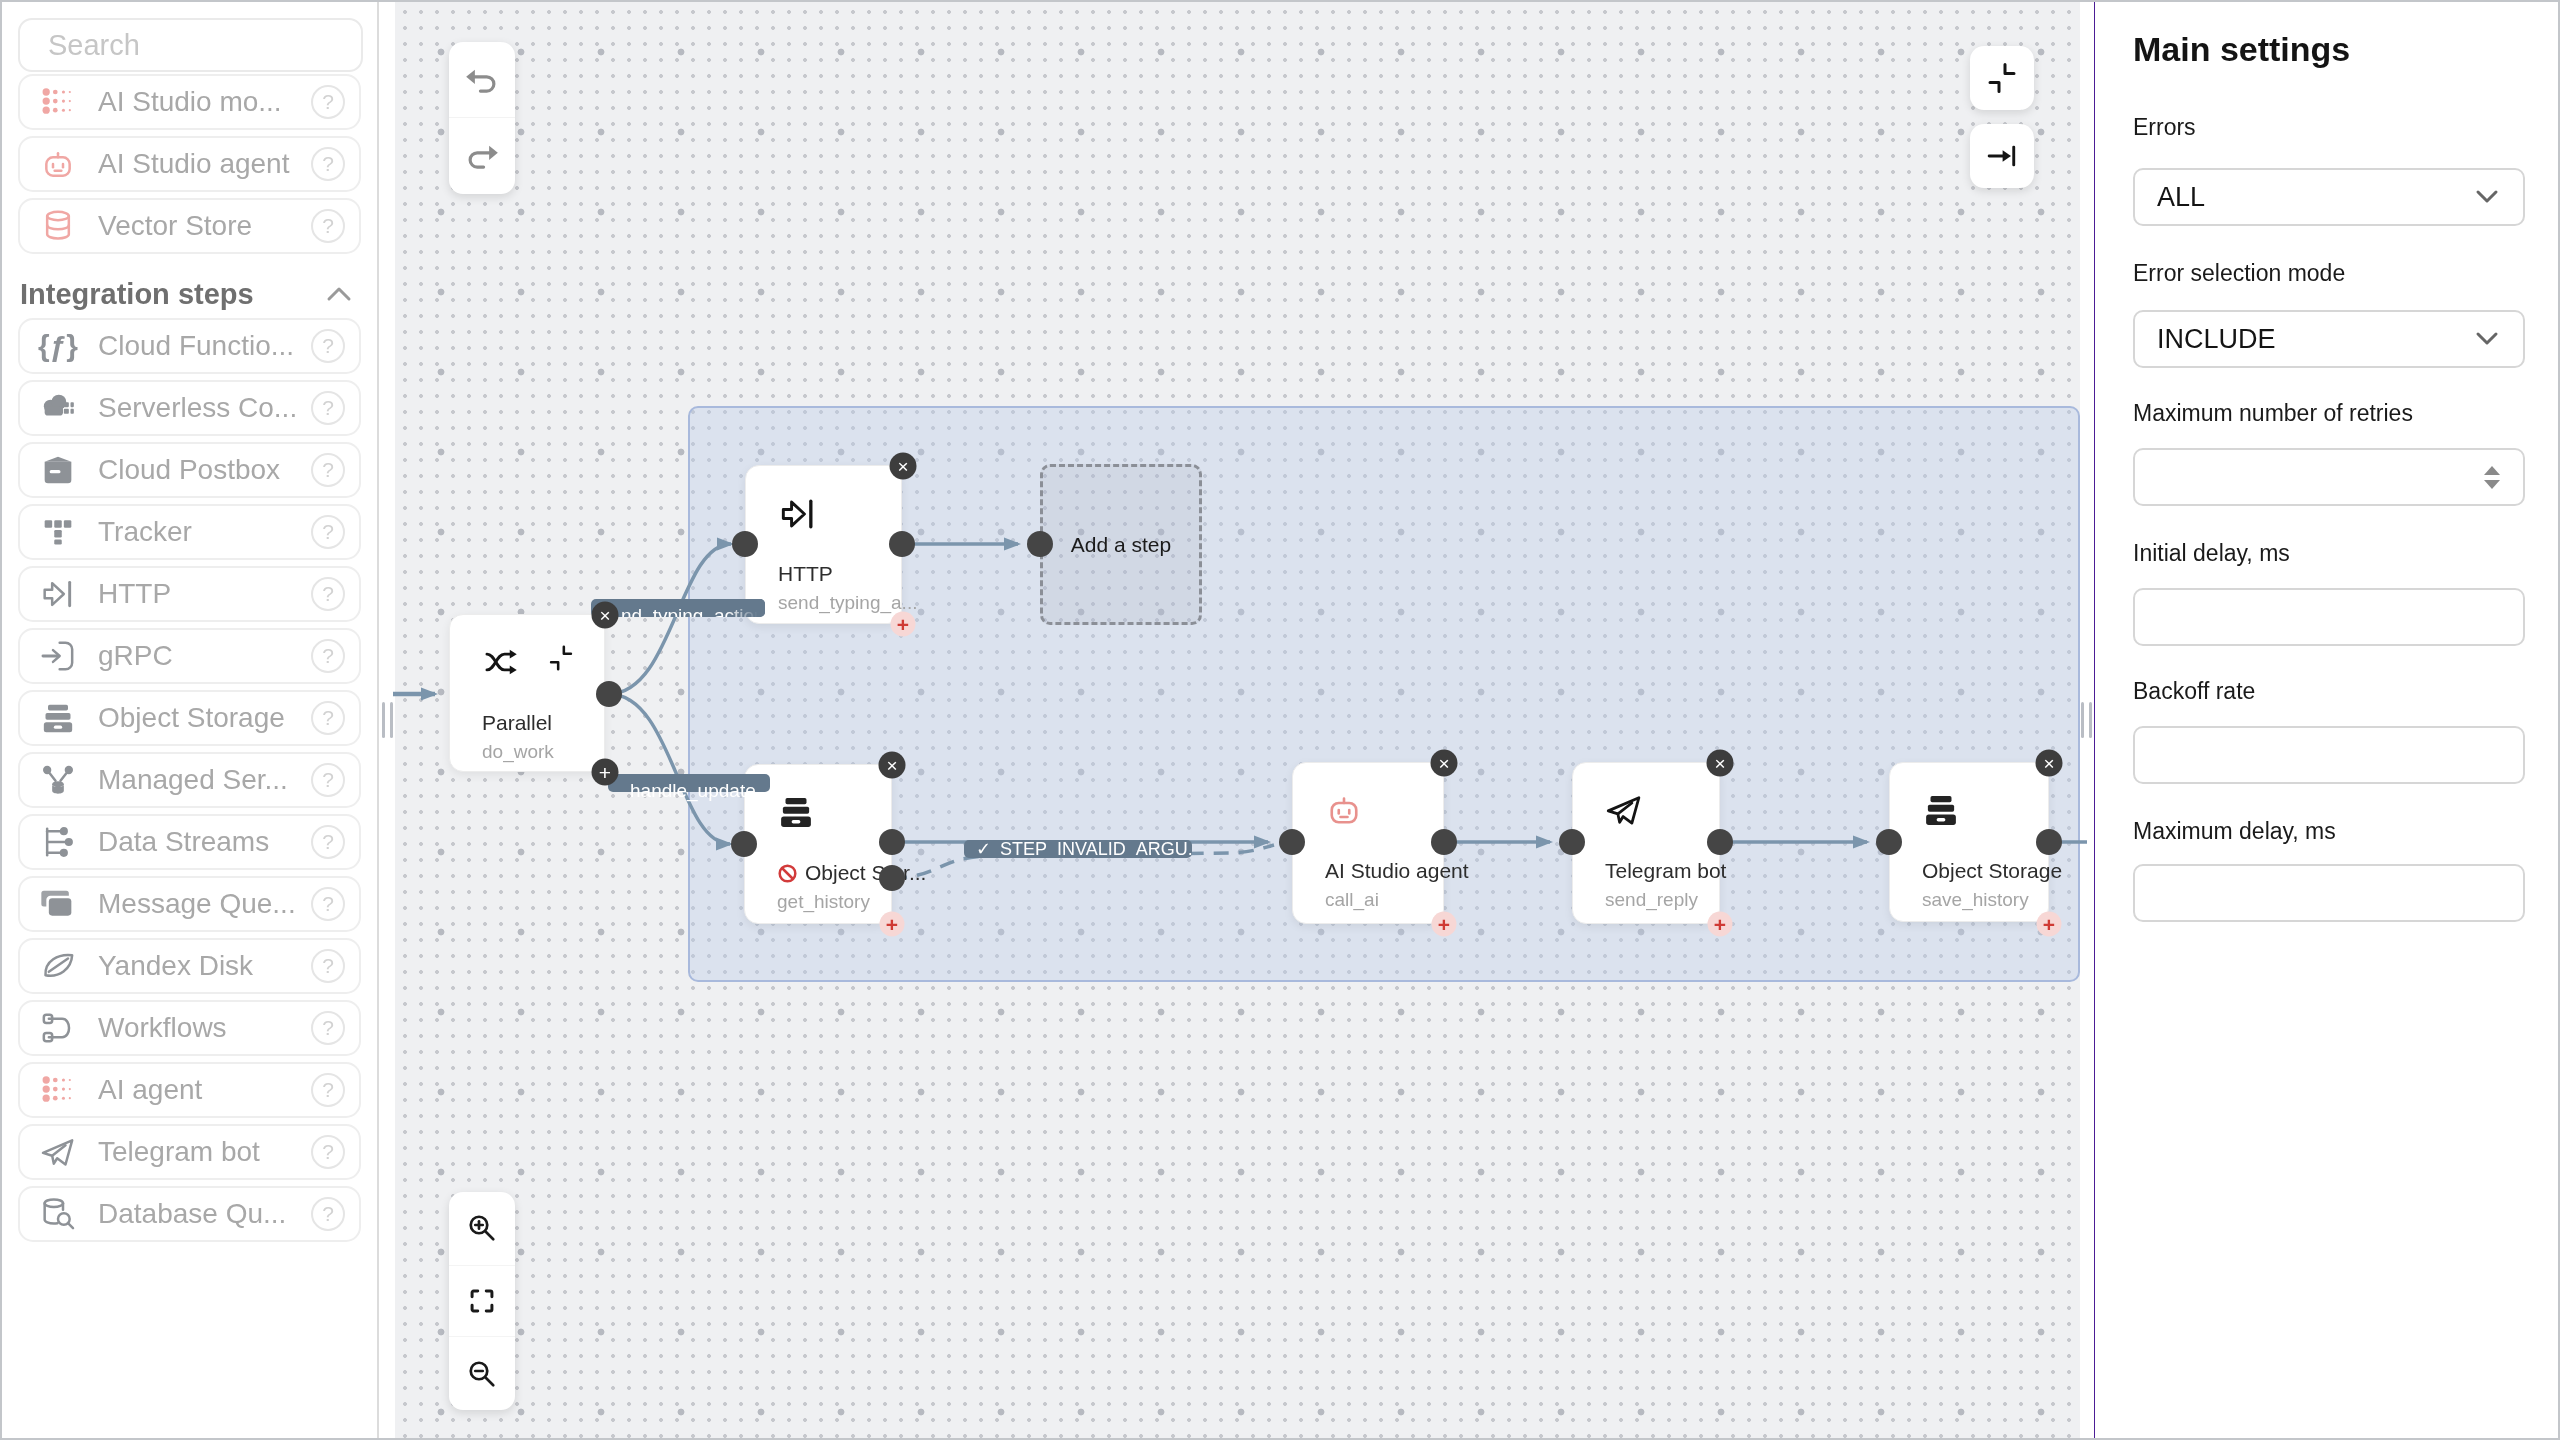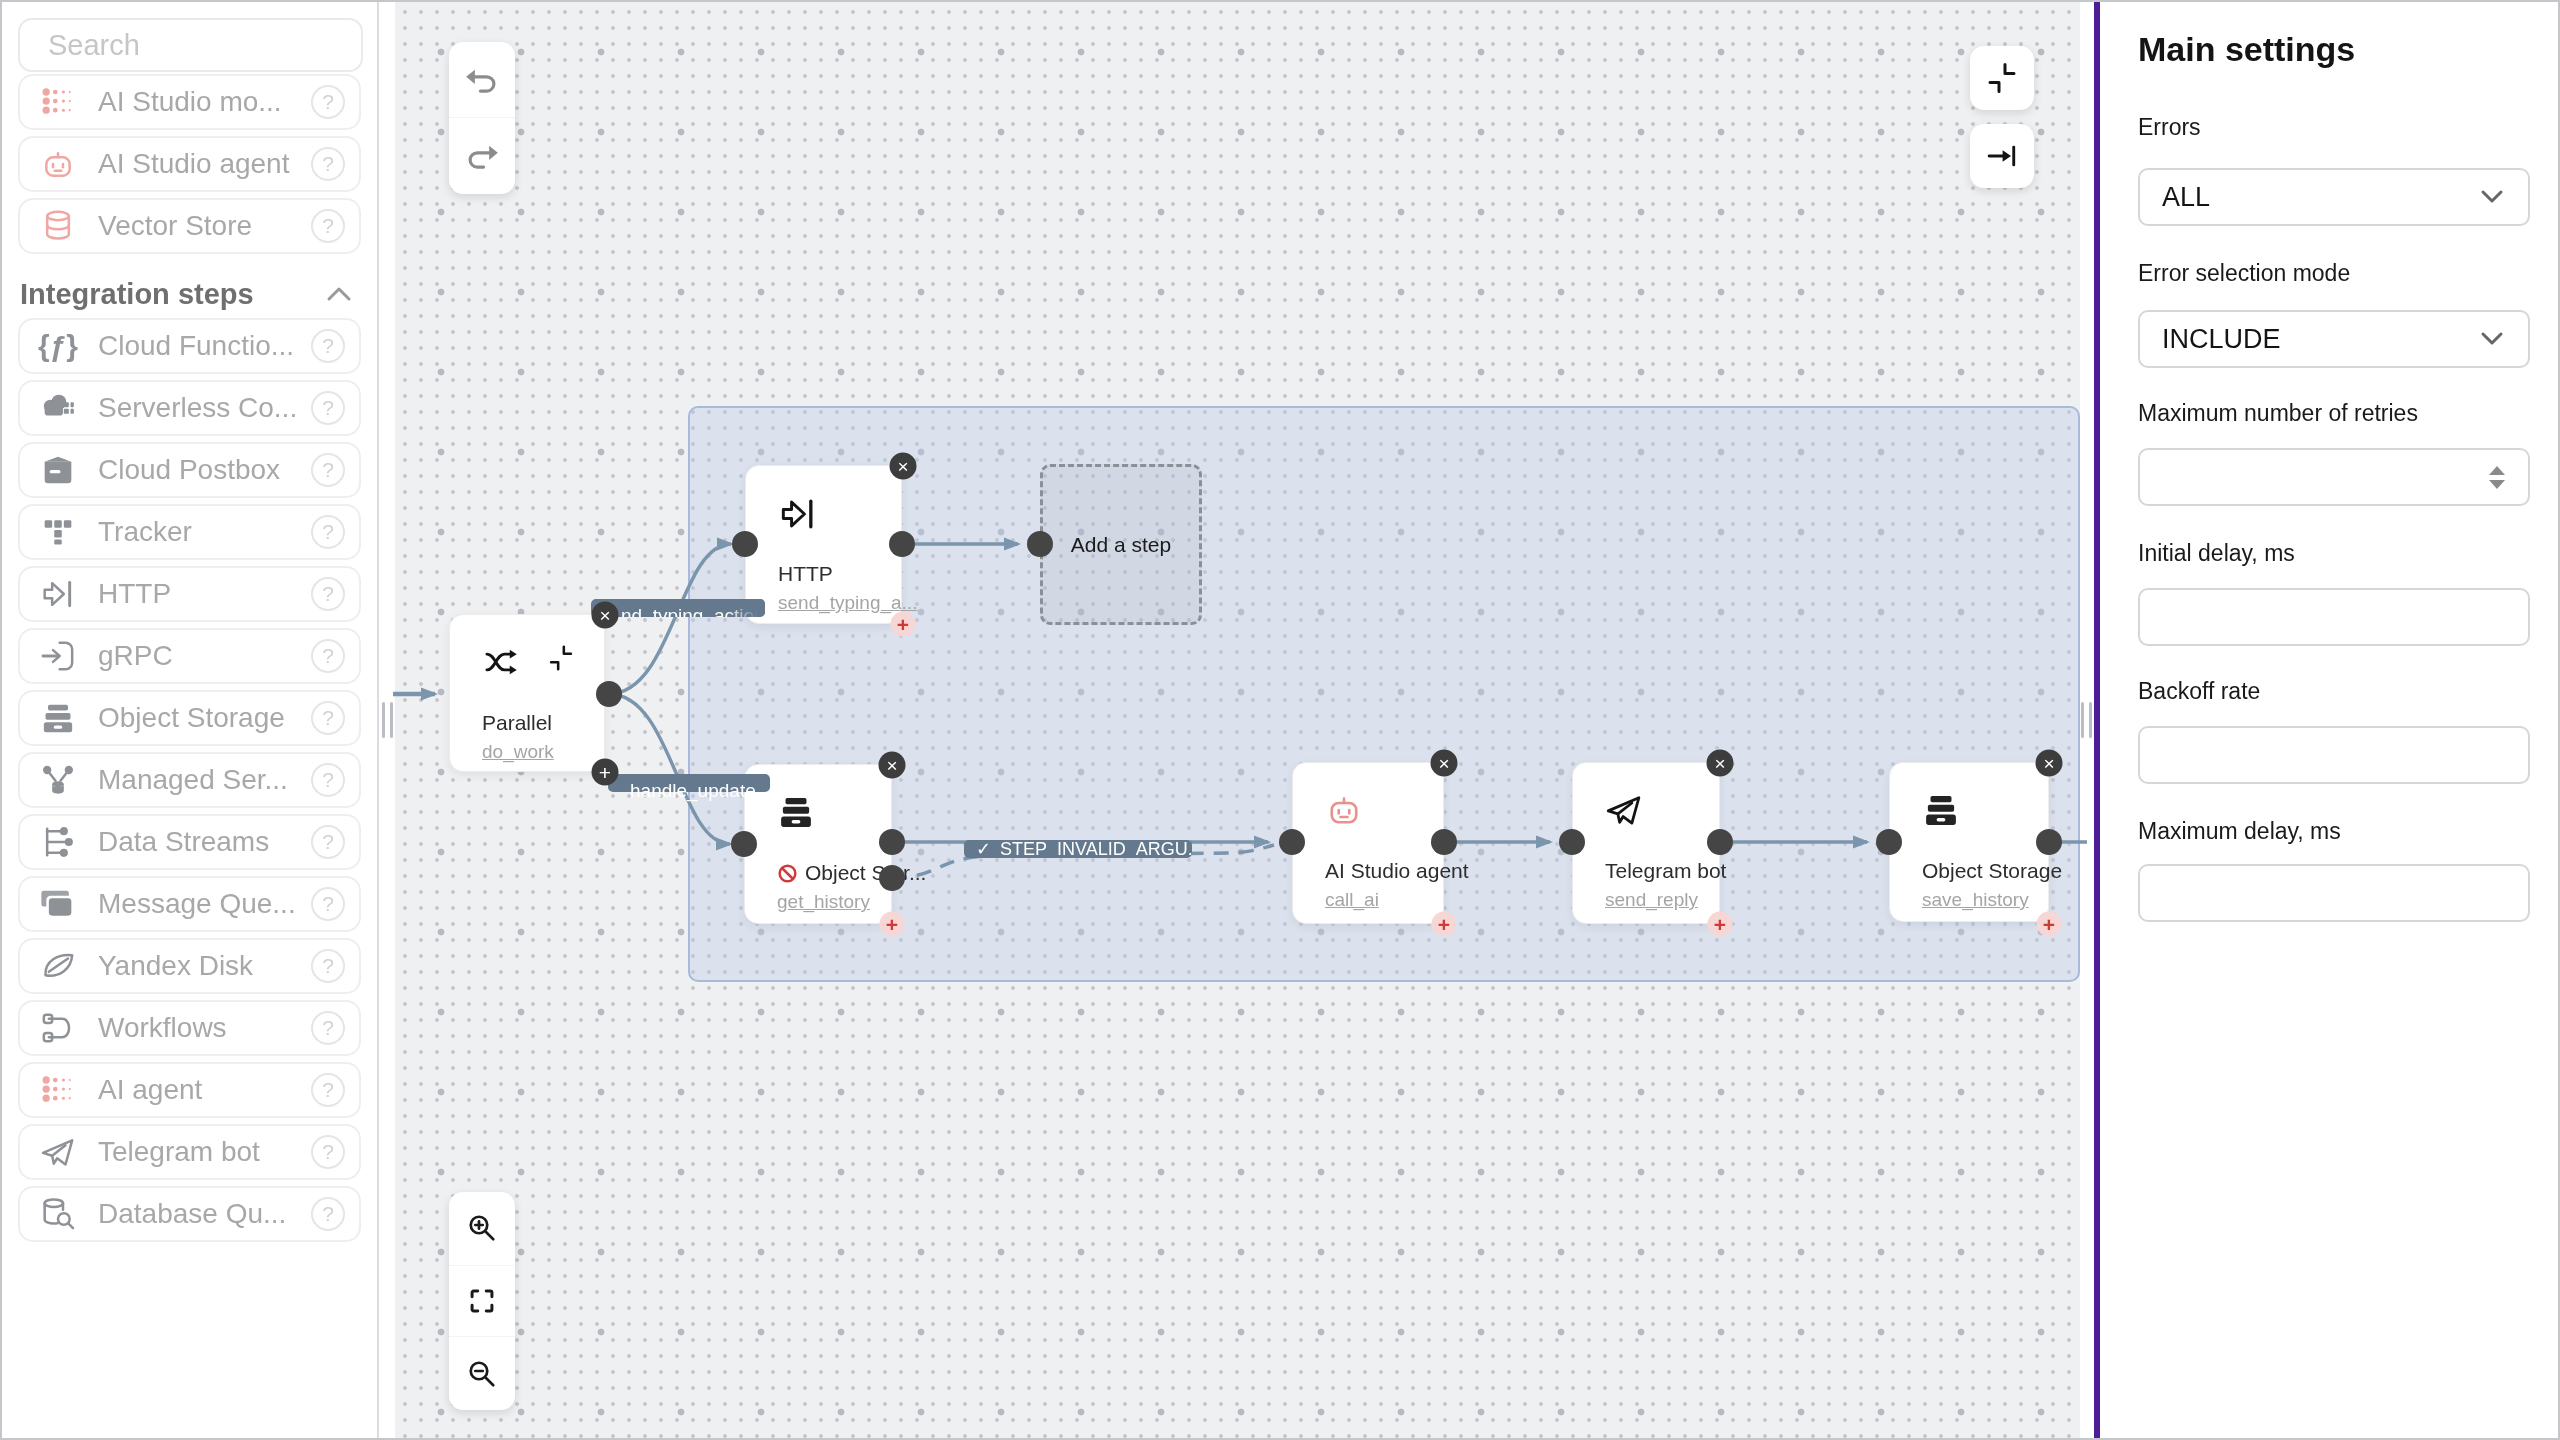--- a/index.html
+++ b/index.html
@@ -32,21 +32,21 @@
         radial-gradient(circle, #c6c8cd 1.7px, transparent 2.2px);
       background-size:80px 80px, 16px 16px;
       background-position:6px 10px, 2px 2px; }
   #selection-region { position:absolute; left:307px; top:404px; width:1392px; height:576px; background:rgba(186,202,232,0.38); border:2px solid #a8b9dc; border-radius:10px; z-index:1; }
   #edges { position:absolute; left:0; top:0; width:1713px; height:1440px; z-index:2; }
 
   .node { position:absolute; background:#fff; border:1px solid #ececec; border-radius:14px; box-shadow:0 3px 10px rgba(0,0,0,0.07); z-index:3; }
   .node-icon { position:absolute; left:30px; top:26px; }
   .node-collapse { position:absolute; right:26px; top:26px; }
   .node-title { position:absolute; left:32px; top:96px; font-size:21px; color:#2d2d2d; white-space:nowrap; display:flex; align-items:center; gap:7px; }
-  .node-sub { position:absolute; left:32px; top:126px; font-size:19px; color:#a5a5a5; white-space:nowrap;text-decoration:underline; }
+  .node-sub { position:absolute; left:32px; top:126px; font-size:19px; color:#a5a5a5; white-space:nowrap; }
 
   #add-step { position:absolute; left:659px; top:462px; width:162px; height:161px; border:3px dashed #8b8f97; border-radius:10px; background:rgba(125,132,148,0.10); display:flex; align-items:center; justify-content:center; z-index:3; }
   #add-step span { font-size:21px; color:#1b1b1b; }
 
   .port { position:absolute; width:26px; height:26px; background:#454545; border-radius:50%; transform:translate(-50%,-50%); z-index:5; }
   .xbtn { position:absolute; width:27px; height:27px; background:#3d3d3d; color:#fff; border-radius:50%; transform:translate(-50%,-50%); display:flex; align-items:center; justify-content:center; font-size:19px; z-index:6; }
   .plusbtn { position:absolute; width:25px; height:25px; background:#f7d7d5; color:#cf3a34; border-radius:50%; transform:translate(-50%,-50%); display:flex; align-items:center; justify-content:center; font-size:21px; font-weight:600; z-index:6; }
   .plusbtn-dark { position:absolute; width:27px; height:27px; background:#3d3d3d; color:#fff; border-radius:50%; transform:translate(-50%,-50%); display:flex; align-items:center; justify-content:center; font-size:21px; z-index:6; }
 
   .pill { position:absolute; height:18px; background:#64798d; color:#fff; border-radius:5px; font-size:19px; line-height:34px; padding:0 14px; white-space:nowrap; z-index:4; }
@@ -64,21 +64,21 @@
   #zoom-controls .third:nth-child(2) { border-top:1px solid #f4f4f4; border-bottom:1px solid #f4f4f4; }
   #btn-collapse-all { left:1589px; top:44px; width:64px; height:64px; }
   #btn-align { left:1589px; top:122px; width:64px; height:64px; }
 
   .resize-handle { position:absolute; display:flex; gap:5px; z-index:8; }
   .resize-handle i { display:block; width:3px; height:36px; background:#b9bdc4; border-radius:2px; }
   #handle-left { left:1px; top:700px; }
   #handle-right { left:1700px; top:700px; }
 
   
-  #panel { position:absolute; left:2092px; top:0; width:466px; height:1436px; background:#fff; border-left:6px solid #4c1d95; }
+  #panel { position:absolute; left:2092px; top:0; width:466px; height:1436px; background:#fff; border-left:1px solid #4c1d95; }
   #panel-title { position:absolute; left:38px; top:28px; font-size:34px; font-weight:700; color:#141414; }
   .fld-label { position:absolute; left:38px; font-size:23px; color:#1a1a1a; }
   .fld-box { position:absolute; left:38px; width:392px; height:58px; border:2px solid #d6d6d6; border-radius:10px; background:#fff; display:flex; align-items:center; padding:0 22px; }
   .fld-box .val { flex:1; font-size:27px; color:#141414; }
   .spinner { display:flex; flex-direction:column; gap:3px; align-items:center; }
 </style>
 </head>
 <body>
 
 <div id="app">

